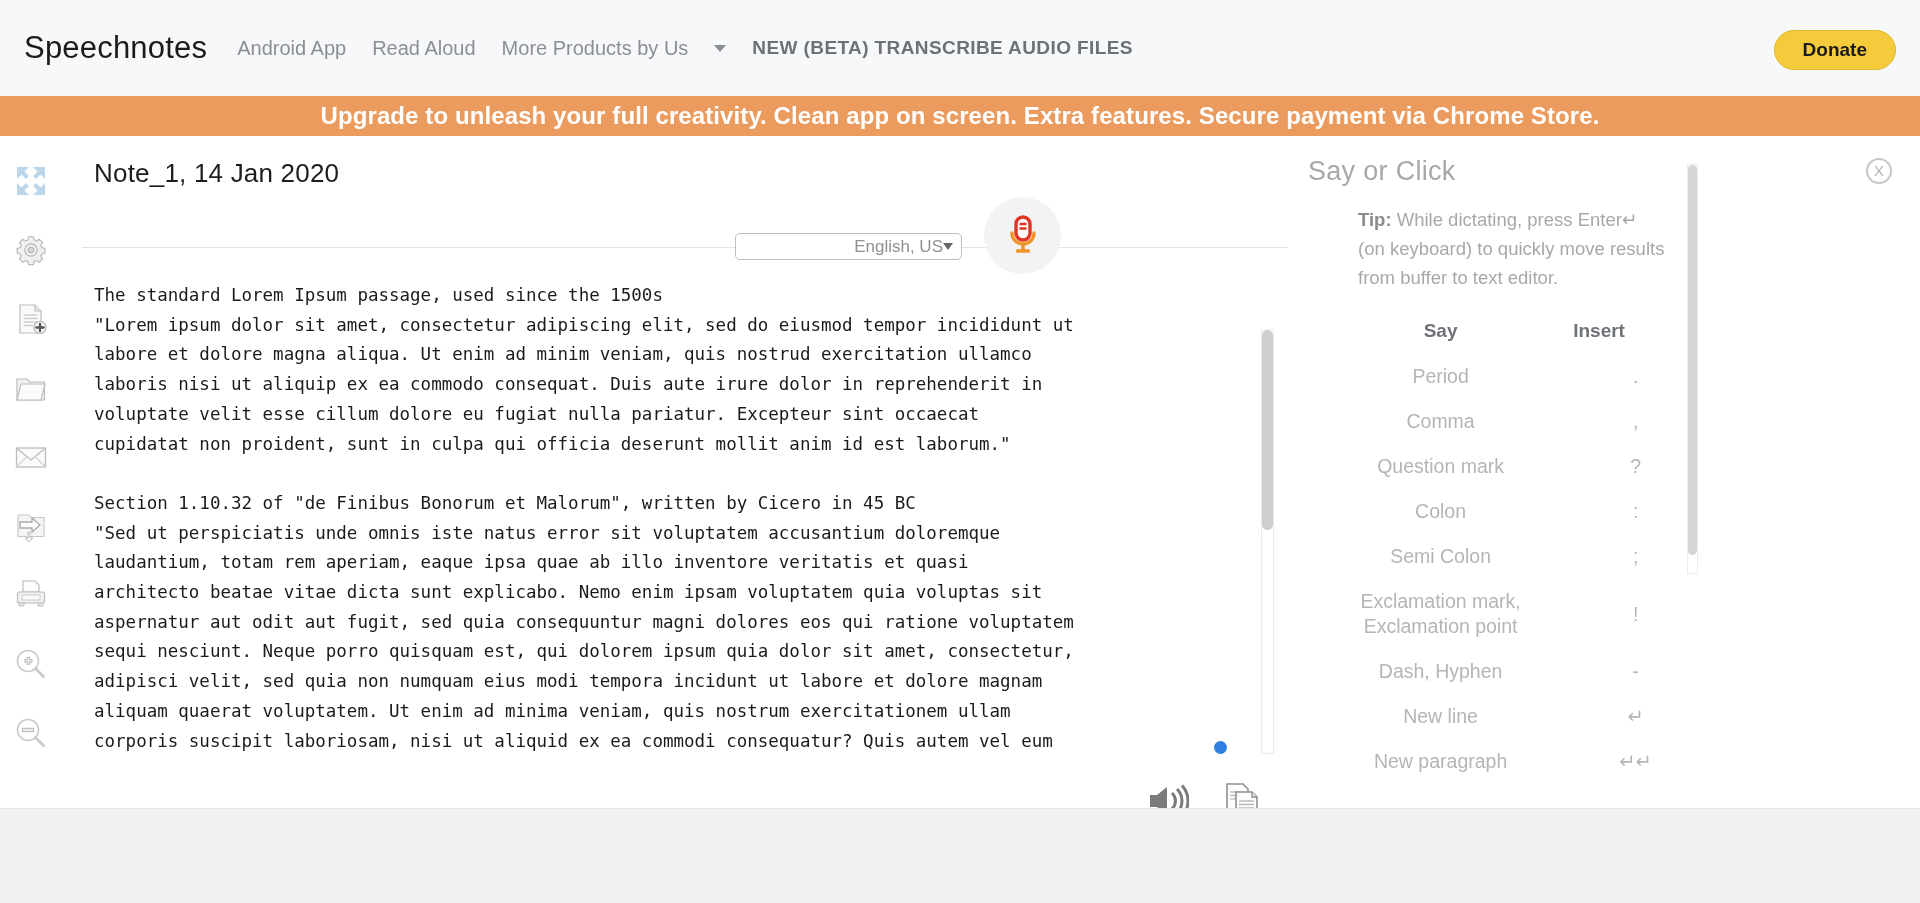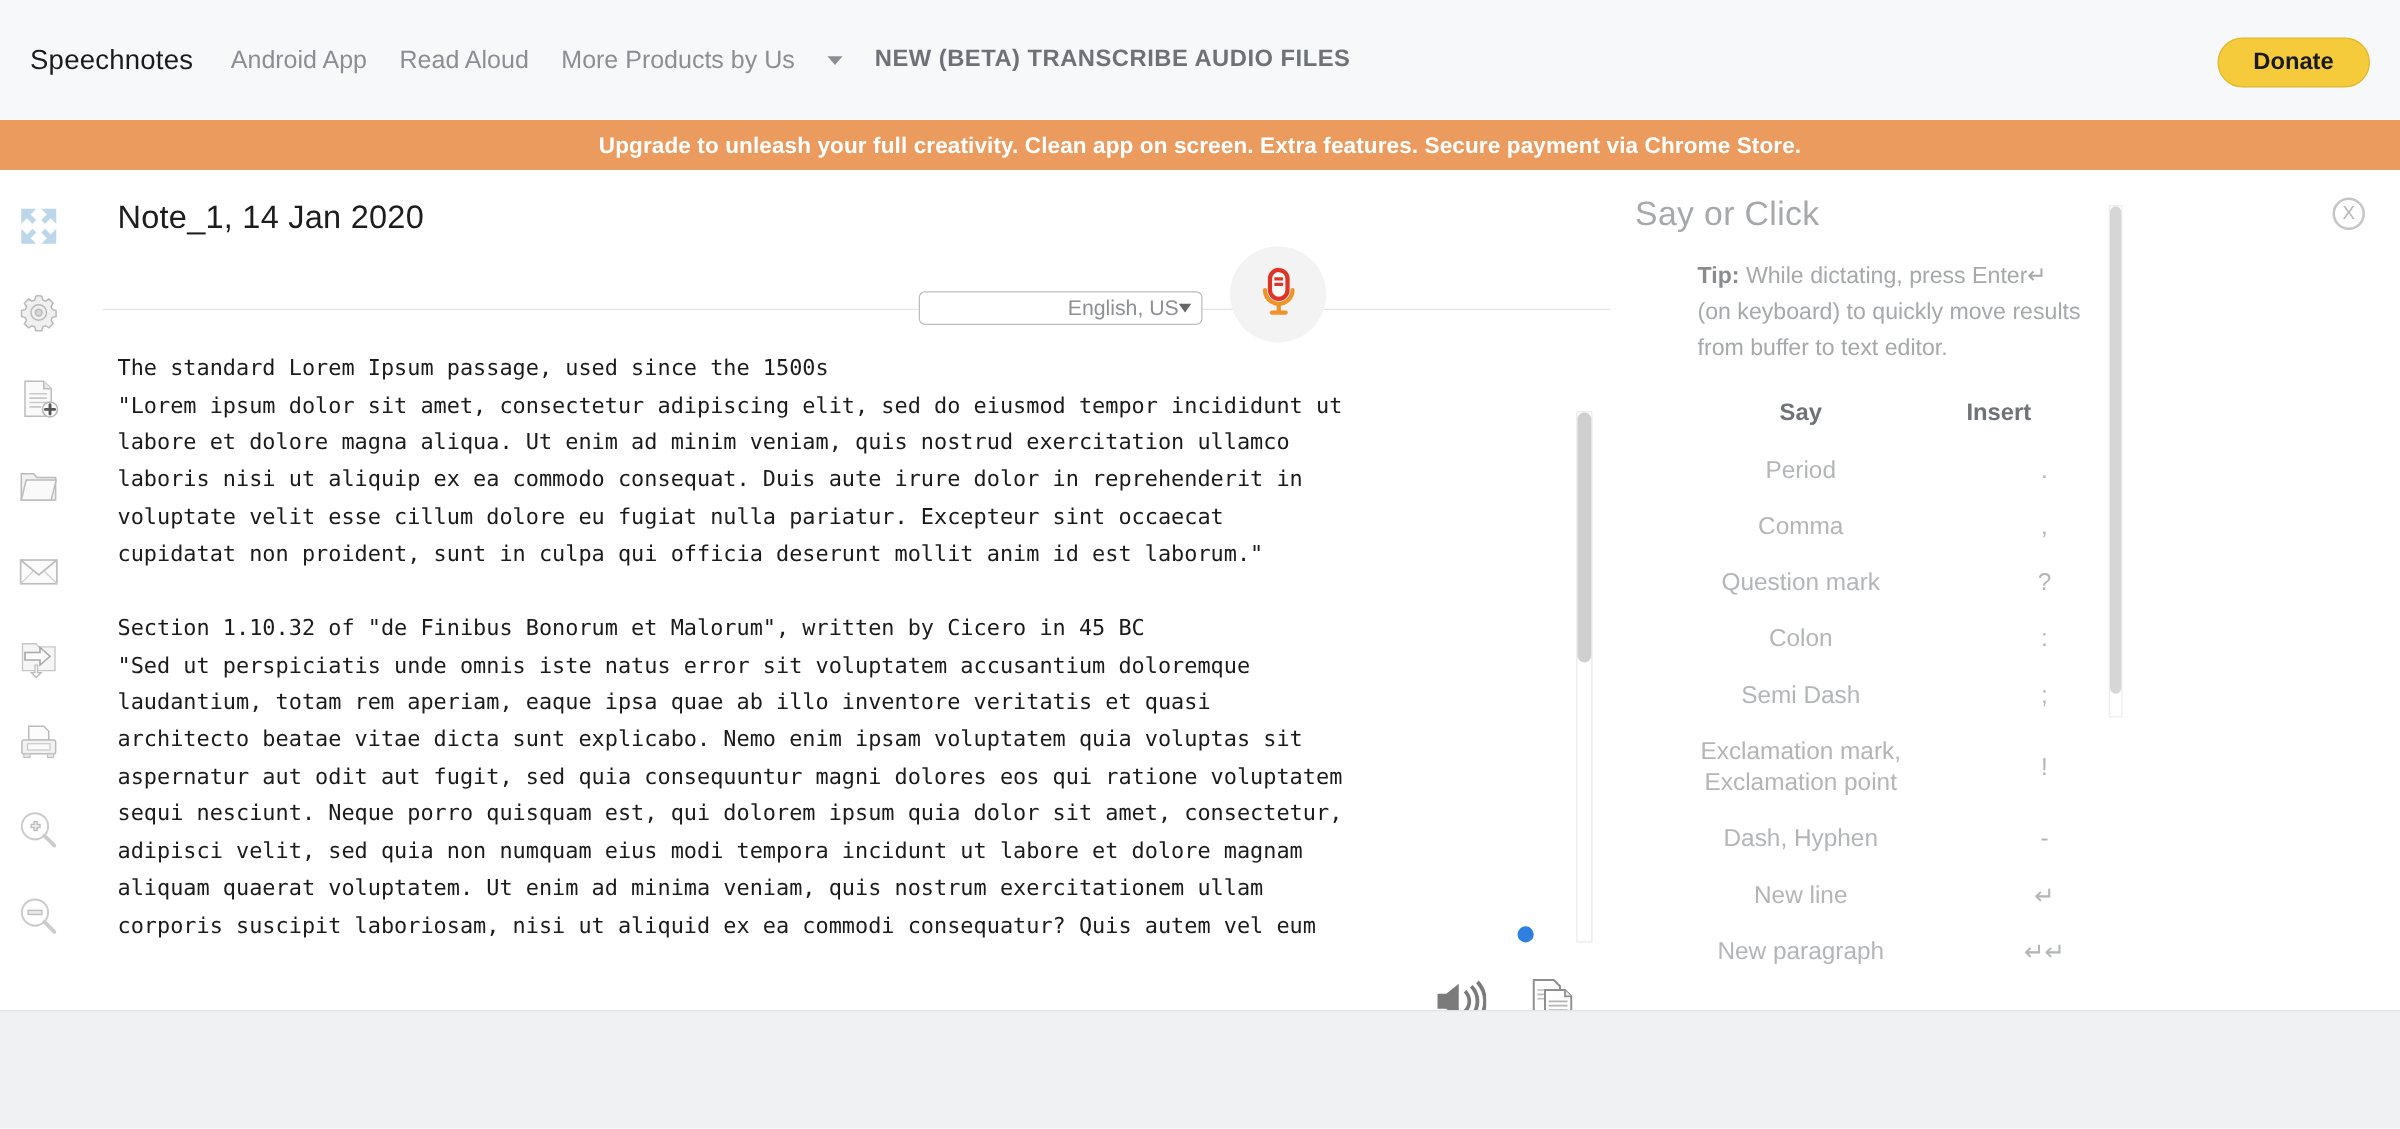--- a/index.html
+++ b/index.html
@@ -14,21 +14,21 @@
   
   .topnav {
     position: relative;
     height: 96px;
     background: #f7f8fa;
     display: flex;
     align-items: center;
     padding: 0 24px 0 24px;
   }
   .brand {
-    font-size: 22px;
+    font-size: 31px;
     color: #1b1b1b;
     letter-spacing: .2px;
     font-weight: 400;
     margin-right: 30px;
     white-space: nowrap;
   }
   .navlink {
     font-size: 20px;
     color: #8b8e93;
     margin-right: 26px;
@@ -64,21 +64,21 @@
   }
 
   
   .promo {
     height: 40px;
     background: #eb9b5d;
     display: flex;
     align-items: center;
     justify-content: center;
     color: #ffffff;
-    font-size: 18px;
+    font-size: 24px;
     font-weight: 700;
     letter-spacing: .1px;
     cursor: pointer;
   }
 
   
   .content { position: relative; height: 712px; background:#fff; }
 
   
   .rail {
@@ -518,21 +518,21 @@
               </tr>
               <tr>
                 <td class="c1">Question mark</td>
                 <td class="c2">?</td>
               </tr>
               <tr>
                 <td class="c1">Colon</td>
                 <td class="c2">:</td>
               </tr>
               <tr>
-                <td class="c1">Semi Dash</td>
+                <td class="c1">Semi Colon</td>
                 <td class="c2">;</td>
               </tr>
               <tr>
                 <td class="c1">Exclamation mark,<br>Exclamation point</td>
                 <td class="c2">!</td>
               </tr>
               <tr>
                 <td class="c1">Dash, Hyphen</td>
                 <td class="c2">-</td>
               </tr>

